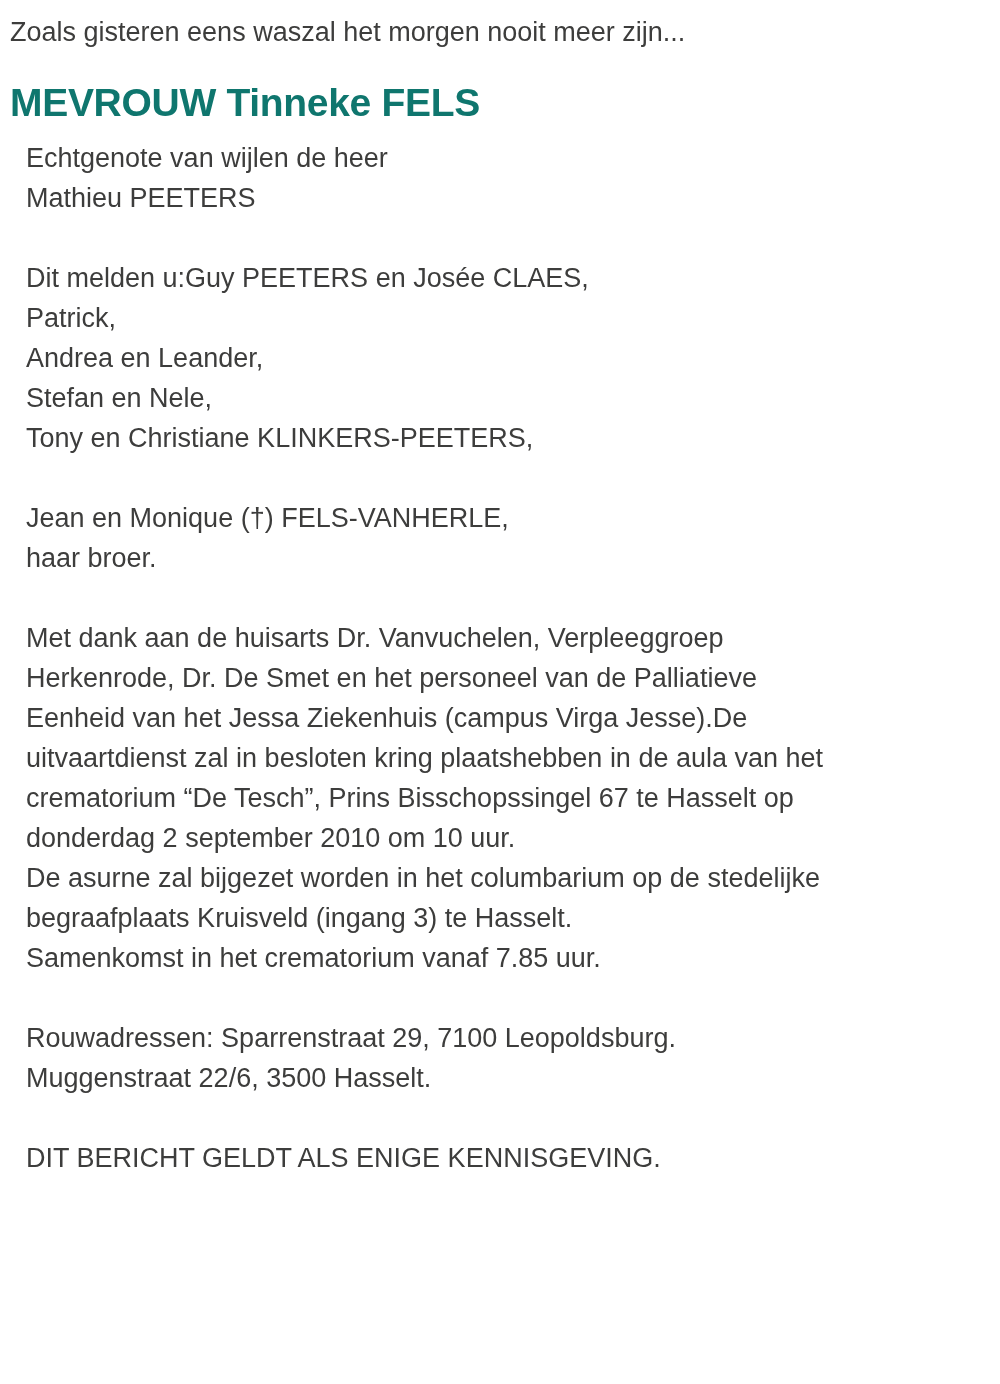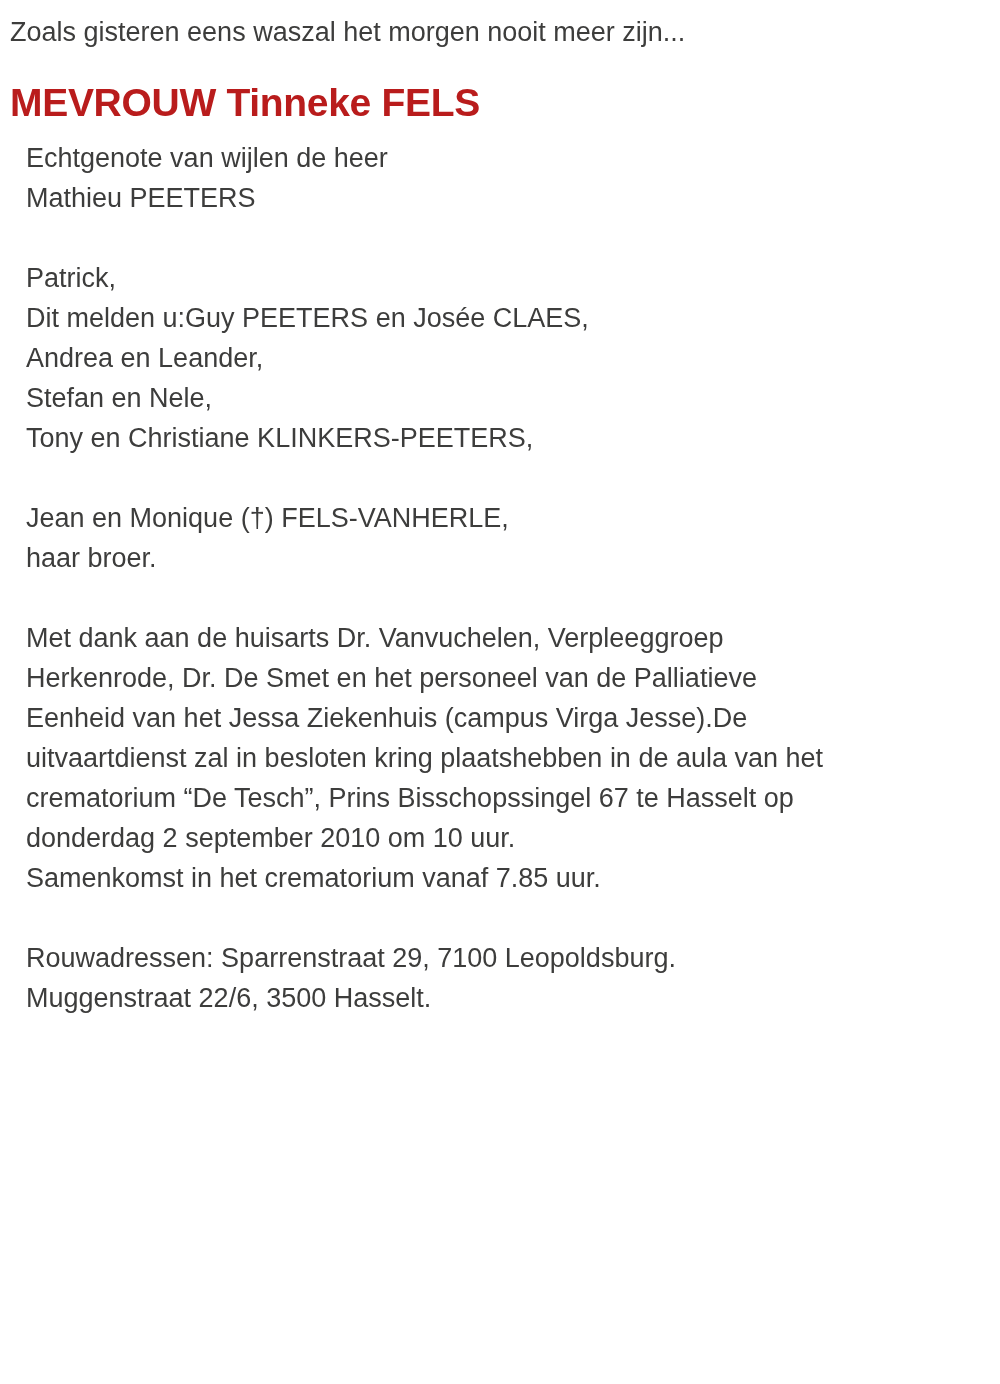--- a/index.html
+++ b/index.html
@@ -18,21 +18,21 @@
     width: 852px;
   }
   p { margin: 0; }
   .opening {
     margin: 0;
   }
   .title {
     font-size: 39px;
     line-height: 46px;
     font-weight: 700;
-    color: #b91c1c;
+    color: #0f766e;
     margin: 28px 0 12px 0;
     letter-spacing: -0.3px;
   }
   .block { margin-top: 40px; margin-left: 16px; }
   .block.first { margin-top: 0; }
 </style>
 </head>
 <body>
 
 <div class="page">
@@ -41,36 +41,40 @@
 
   <h1 class="title">MEVROUW Tinneke FELS</h1>
 
   <div class="block first">
     <p>Echtgenote van wijlen de heer</p>
     <p>Mathieu PEETERS</p>
   </div>
 
 
   <div class="block">
+    <p>Dit melden u:Guy PEETERS en Josée CLAES,</p>
     <p>Patrick,</p>
-    <p>Dit melden u:Guy PEETERS en Josée CLAES,</p>
     <p>Andrea en Leander,</p>
     <p>Stefan en Nele,</p>
     <p>Tony en Christiane KLINKERS-PEETERS,</p>
   </div>
 
   <div class="block">
     <p>Jean en Monique (†) FELS-VANHERLE,</p>
     <p>haar broer.</p>
   </div>
 
   <div class="block">
     <p>Met dank aan de huisarts Dr. Vanvuchelen, Verpleeggroep Herkenrode, Dr. De Smet en het personeel van de Palliatieve Eenheid van het Jessa Ziekenhuis (campus Virga Jesse).De uitvaartdienst zal in besloten kring plaatshebben in de aula van het crematorium “De Tesch”, Prins Bisschopssingel 67 te Hasselt op donderdag 2 september 2010 om 10 uur.</p>
+    <p>De asurne zal bijgezet worden in het columbarium op de stedelijke begraafplaats Kruisveld (ingang 3) te Hasselt.</p>
     <p>Samenkomst in het crematorium vanaf 7.85 uur.</p>
   </div>
 
   <div class="block">
     <p>Rouwadressen: Sparrenstraat 29, 7100 Leopoldsburg.</p>
     <p>Muggenstraat 22/6, 3500 Hasselt.</p>
   </div>
 
+  <div class="block">
+    <p>DIT BERICHT GELDT ALS ENIGE KENNISGEVING.</p>
+  </div>
 
 </div>
 
 </body></html>

